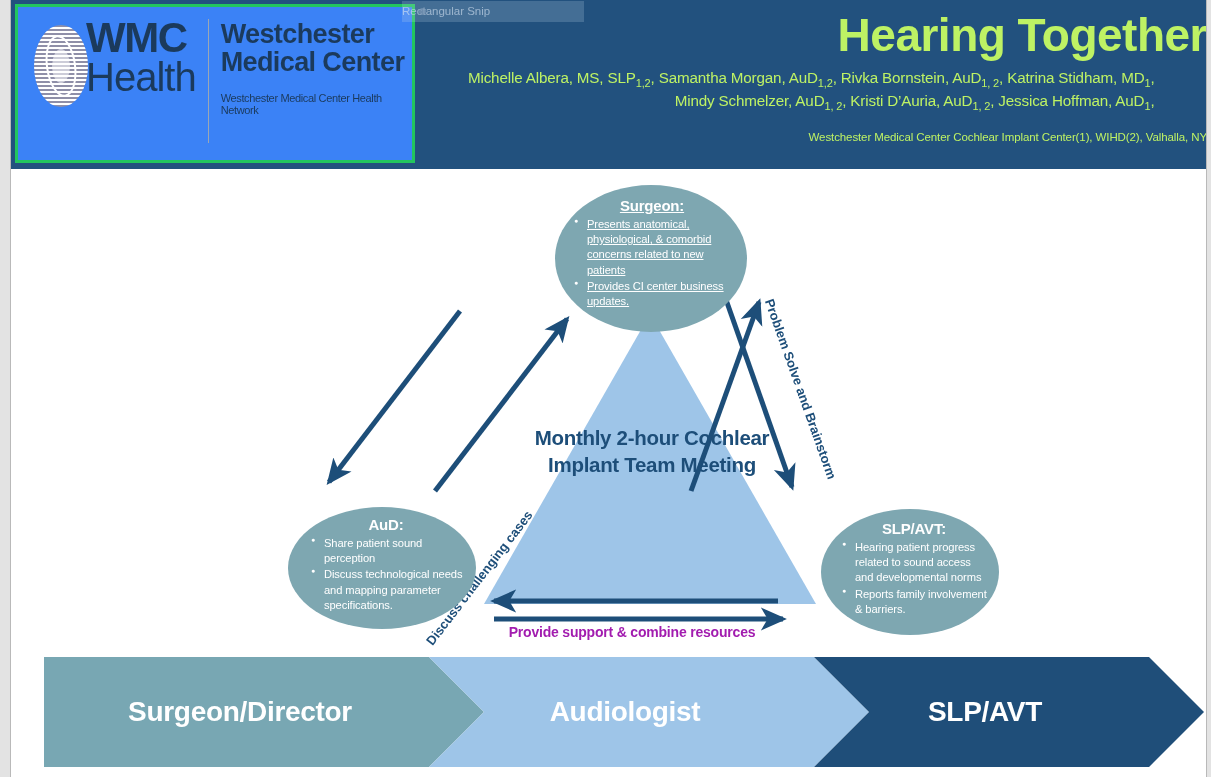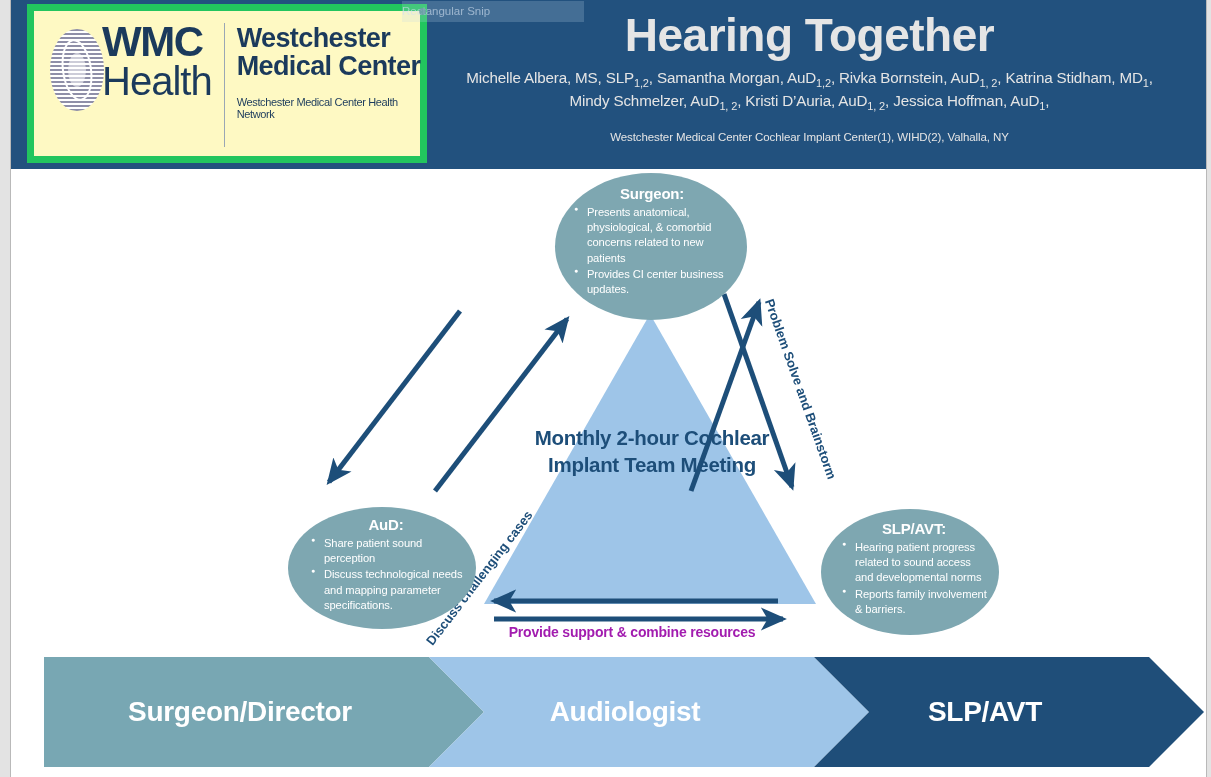--- a/index.html
+++ b/index.html
@@ -31,26 +31,26 @@
   #header {
     position: absolute;
     left: 0;
     top: 0;
     width: 1196px;
     height: 169px;
     background: #22517e;
   }
   #logo-box {
     position: absolute;
-    left: 16px;
+    left: 4px;
     top: 4px;
     width: 400px;
     height: 159px;
-    background: #fef9c3;
-    border: 7px solid #22c55e;
+    background: #3b82f6;
+    border: 3px solid #22c55e;
     box-sizing: border-box;
   }
   #logo-inner {
     position: absolute;
     left: 8px;
     top: 10px;
     width: 384px;
     height: 140px;
     display: flex;
     align-items: flex-start;
@@ -141,22 +141,22 @@
     margin-top: 15px;
     letter-spacing: -0.35px;
   }
 
   #header-text {
     position: absolute;
     left: 401px;
     top: 0;
     right: 0;
     bottom: 0;
-    text-align: center;
-    color: #e5e5e5;
+    text-align: right;
+    color: #bef264;
   }
   #poster-title {
     margin-top: 11px;
     font-size: 46px;
     font-weight: bold;
     letter-spacing: -0.5px;
     line-height: 1.05;
   }
   #authors {
     margin: 9px auto 0 auto;
@@ -354,21 +354,21 @@
     </svg>
 
     <div class="rot-label" style="left:412px; top:470px; transform: rotate(-52.5deg);">Discuss challenging cases</div>
 
     <div class="rot-label" style="left:765px; top:128px; transform: rotate(70.5deg);">Problem Solve and Brainstorm</div>
 
     <div id="center-text">Monthly 2-hour Cochlear Implant Team Meeting</div>
 
     <div id="bottom-arrow-label">Provide support &amp; combine resources</div>
 
-    <div class="ellipse-node" style="left:544px; top:4px; width:192px; height:147px; padding:12px 14px 0 16px;">
+    <div class="ellipse-node" style="left:544px; top:16px; width:192px; height:147px; padding:12px 14px 0 16px;text-decoration:underline;">
       <div class="node-title">Surgeon:</div>
       <ul>
         <li>Presents anatomical, physiological, &amp; comorbid concerns related to new patients</li>
         <li>Provides CI center business updates.</li>
       </ul>
     </div>
 
     <div class="ellipse-node" style="left:277px; top:338px; width:188px; height:122px; padding:9px 12px 0 20px;">
       <div class="node-title">AuD:</div>
       <ul>

